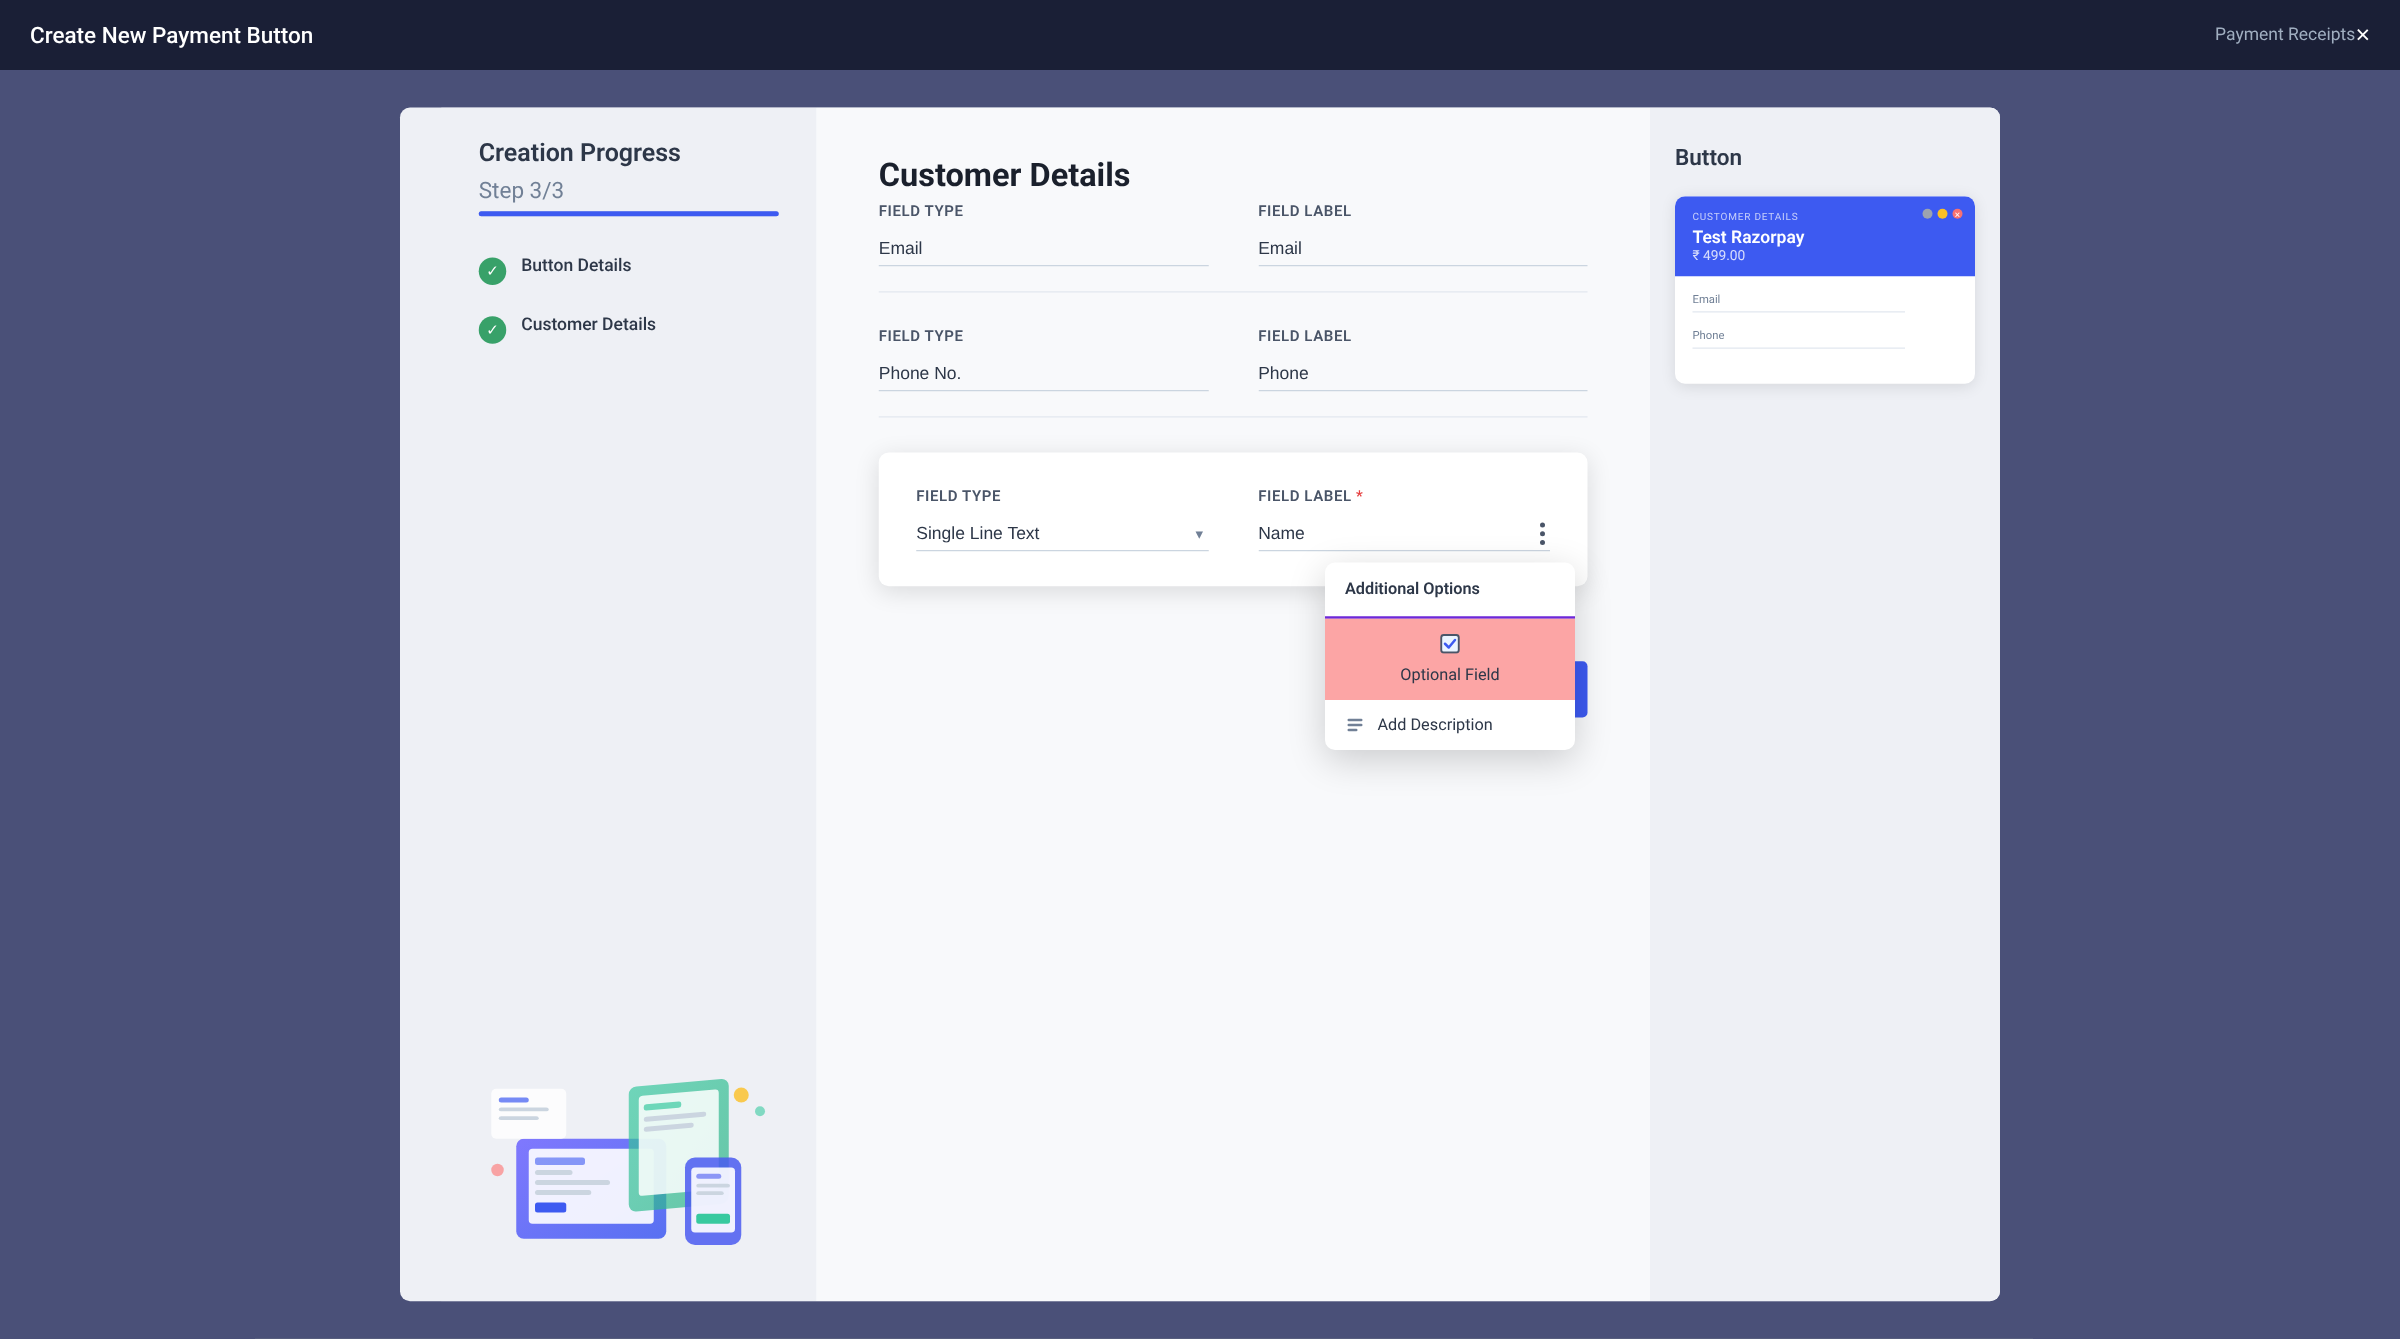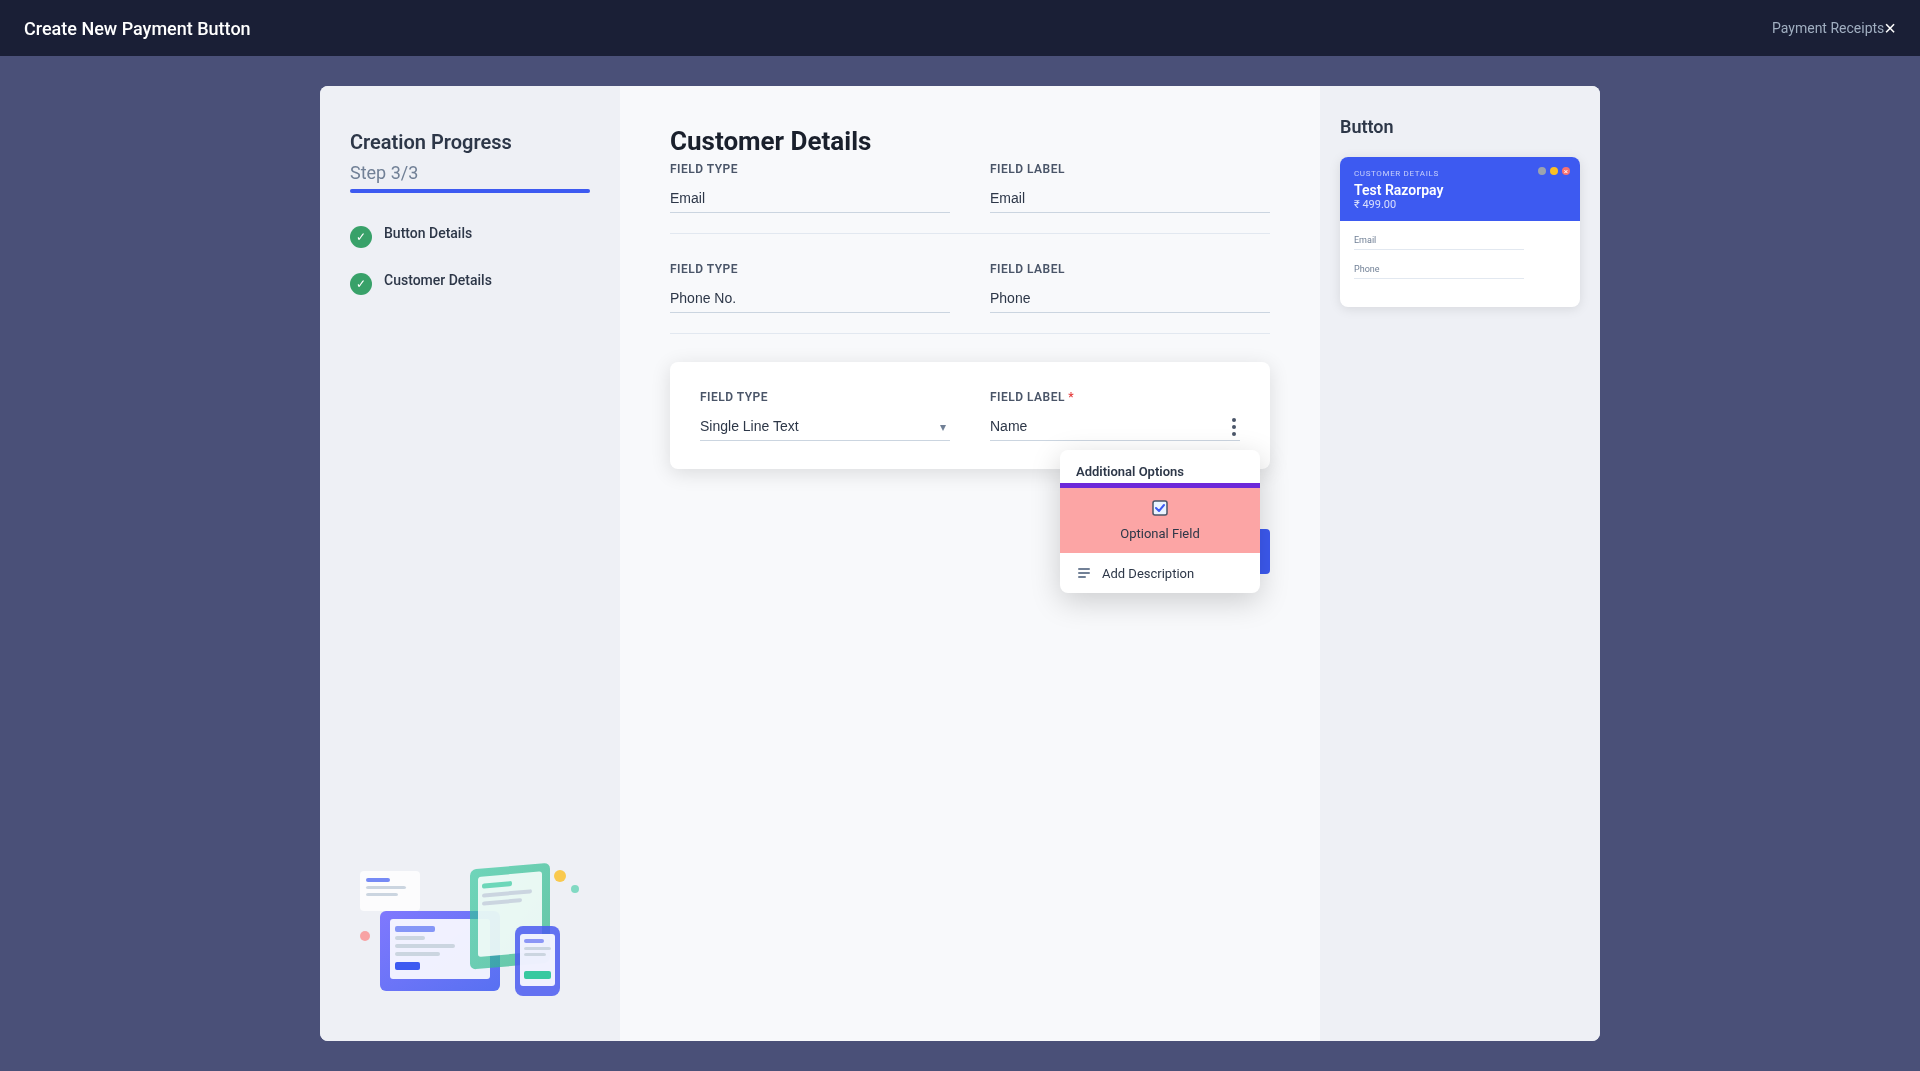--- a/index.html
+++ b/index.html
@@ -56,24 +56,25 @@
       background: #eef0f5;
       border-radius: 8px;
       overflow: hidden;
       position: relative;
     }
 
     
     .sidebar {
       width: 300px;
       background: #eef0f5;
-      padding: 44px 30px;
+      padding: 24px 30px;
       flex-shrink: 0;
       position: relative;
       overflow: hidden;
+      margin-left: 33px;
     }
     .sidebar-title {
       font-size: 20px;
       font-weight: 600;
       color: #2d3748;
       margin-bottom: 8px;
     }
     .step-label {
       font-size: 18px;
       color: #718096;
@@ -292,25 +293,25 @@
       right: -20px;
       top: 60px;
       background: white;
       border-radius: 8px;
       box-shadow: 0 8px 30px rgba(0,0,0,0.18);
       min-width: 200px;
       z-index: 100;
       overflow: hidden;
     }
     .dropdown-header {
-      padding: 14px 16px 4px;
+      padding: 14px 16px 14px;
       font-size: 13px;
       font-weight: 600;
       color: #2d3748;
-      border-bottom: 5px solid #6d28d9;
+      border-bottom: 2px solid #6d28d9;
     }
     .dropdown-item {
       display: flex;
       align-items: center;
       gap: 10px;
       padding: 12px 16px;
       font-size: 13px;
       color: #2d3748;
       cursor: pointer;
     }

